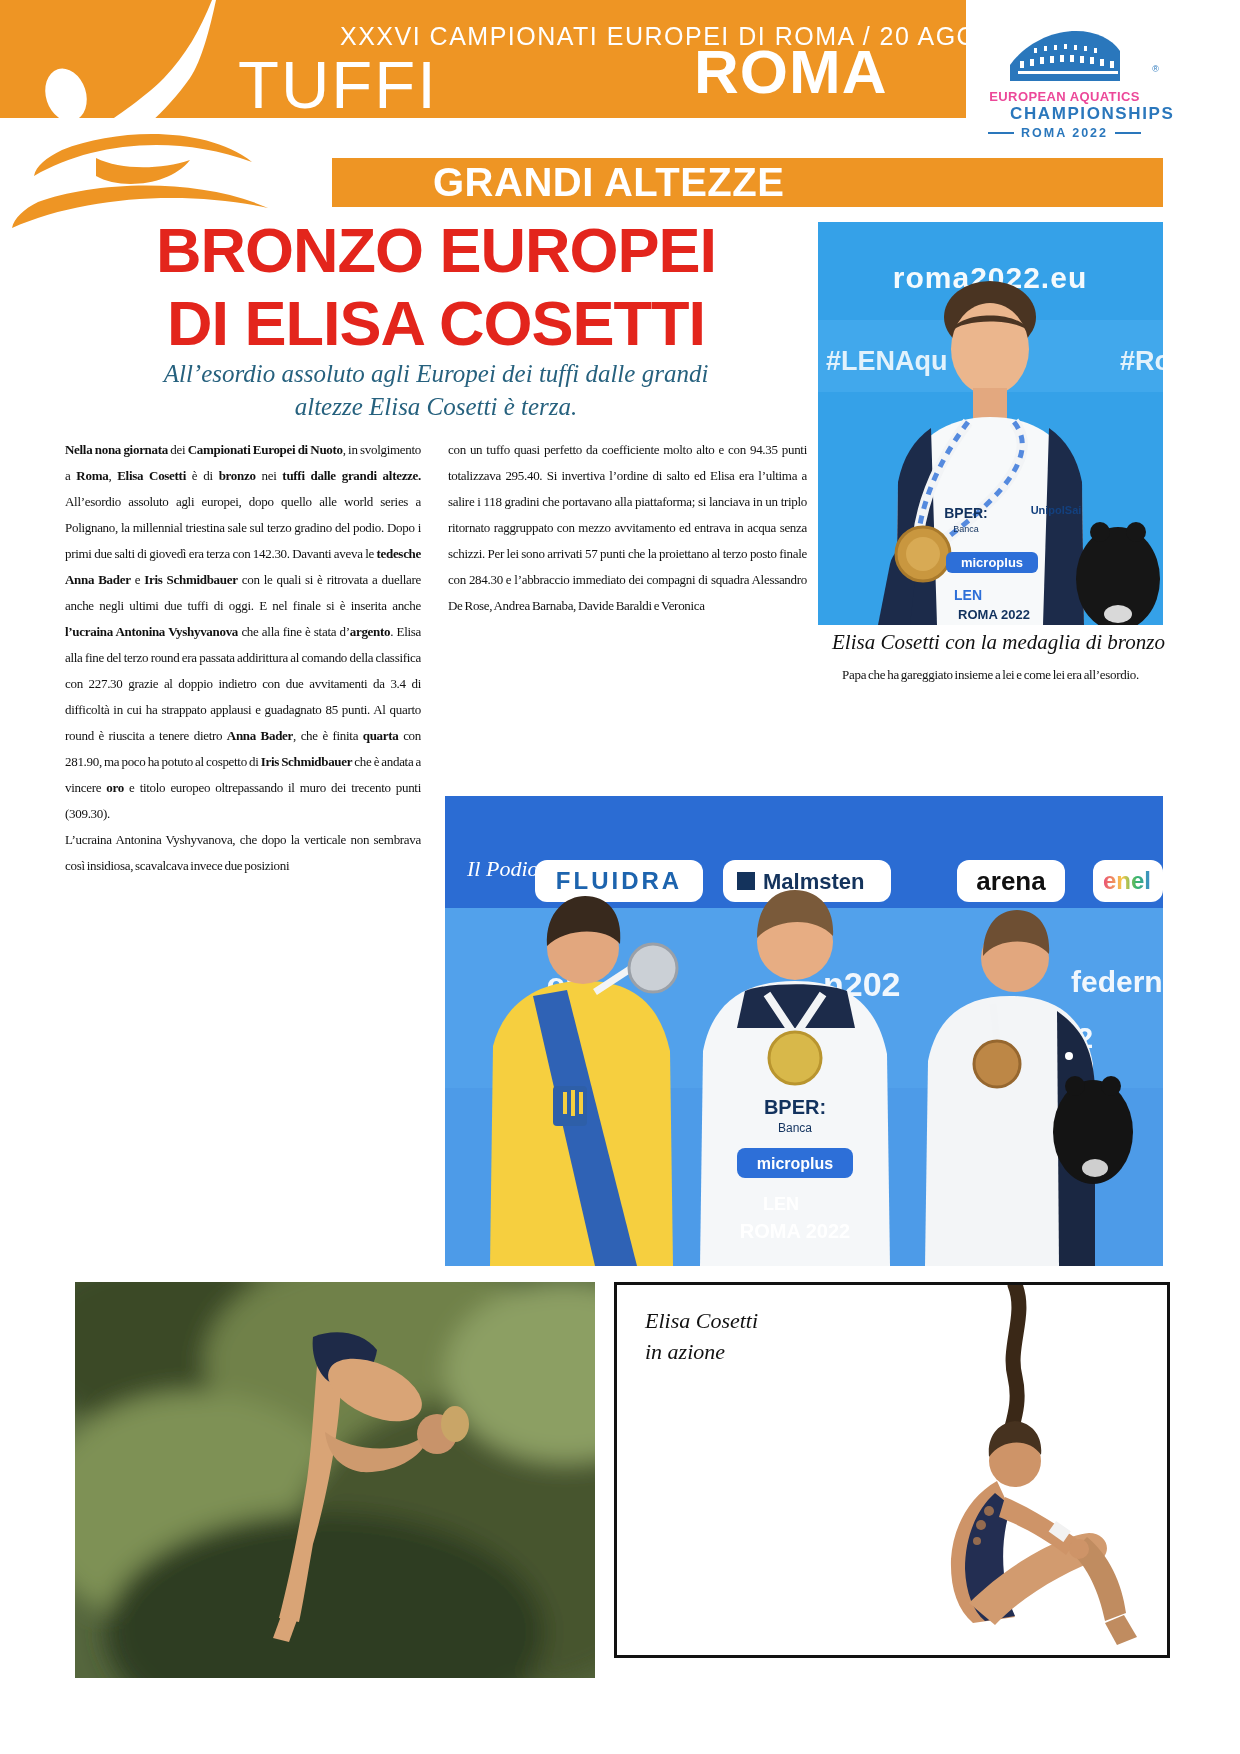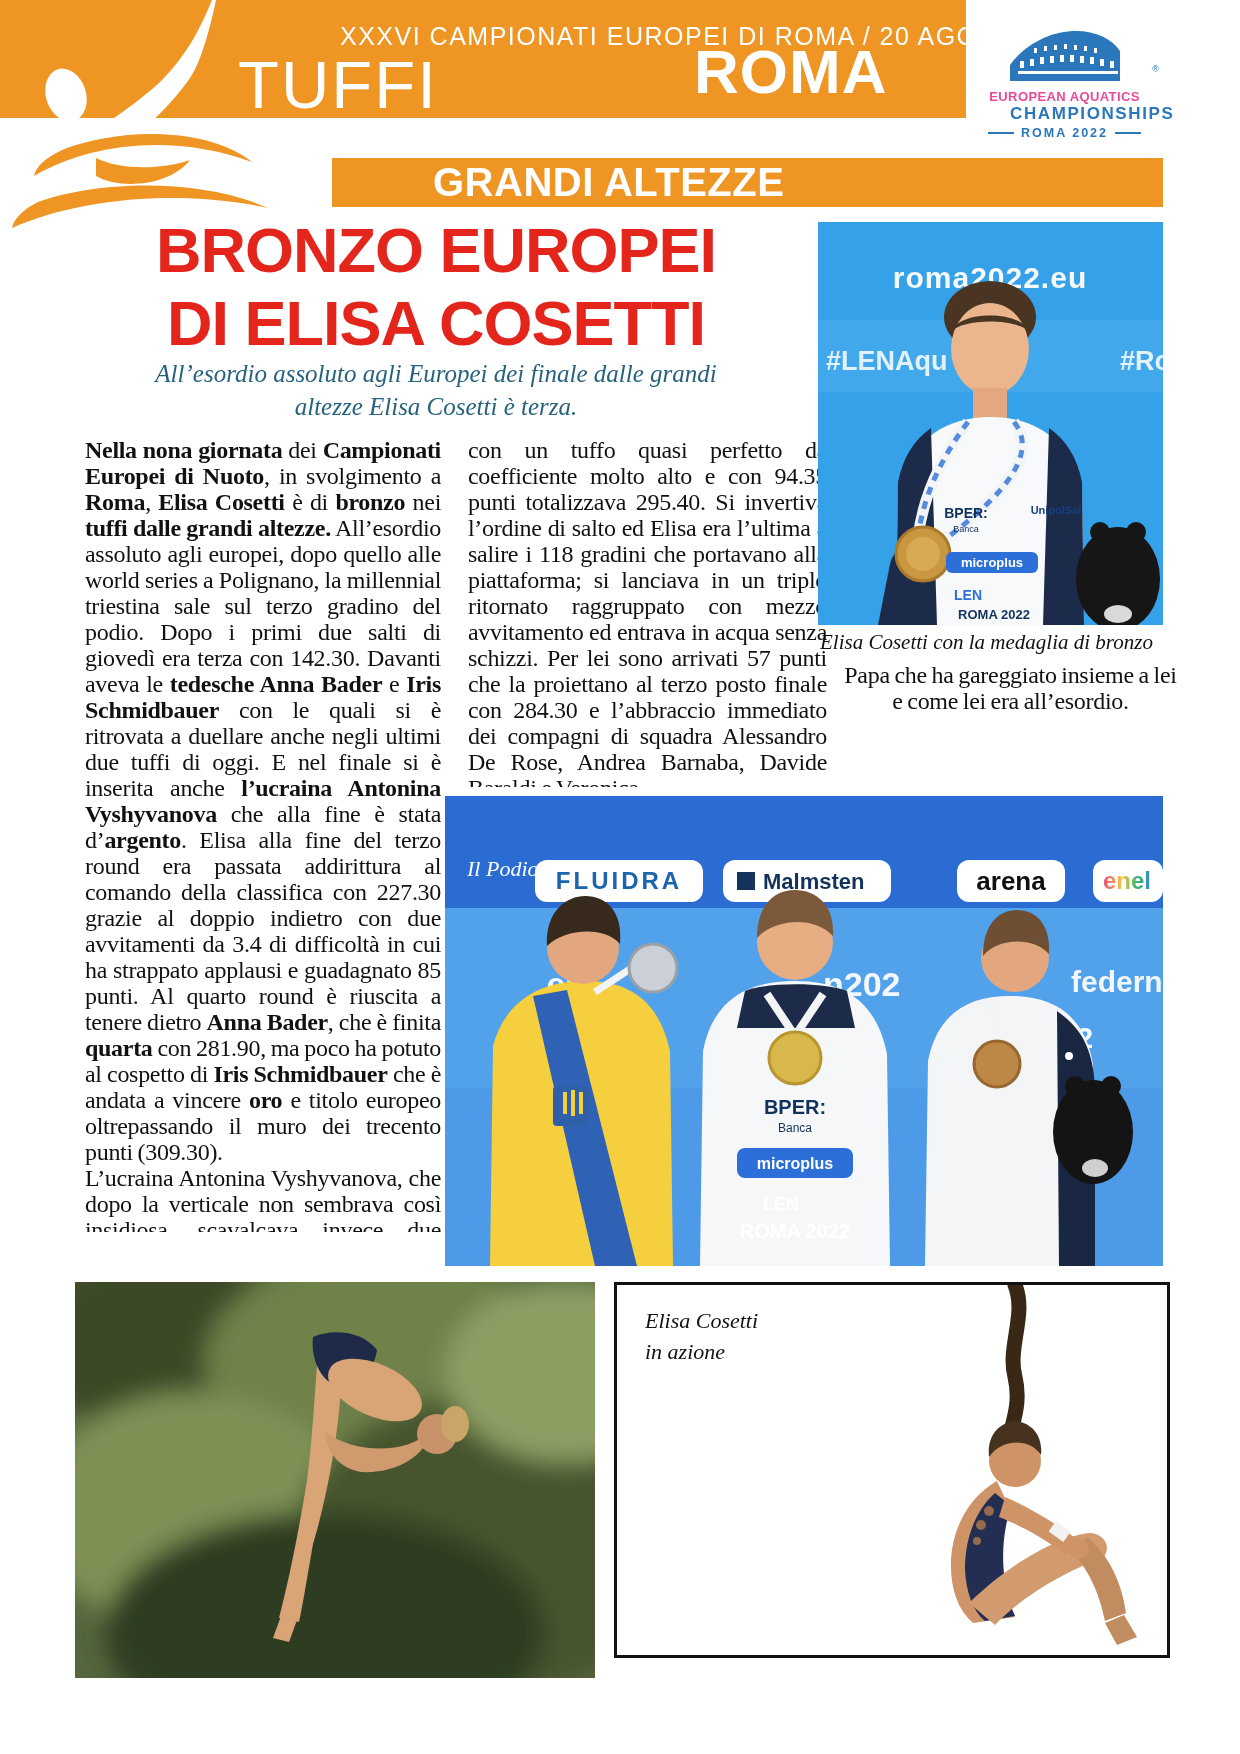--- a/index.html
+++ b/index.html
@@ -19,31 +19,31 @@
            display:flex;align-items:center;justify-content:center;gap:7px;}
   .logo-rule{display:inline-block;width:26px;height:0;border-top:2px solid #2A77BC;}
   .banner{left:332px;top:158px;width:831px;height:49px;background:#EE9524;}
   .banner-text{left:433px;top:160px;color:#fff;font-size:40px;font-weight:bold;letter-spacing:.5px;}
   
   .title{left:65px;top:214px;width:742px;text-align:center;color:#E3251C;
          font-size:63px;font-weight:bold;line-height:73px;letter-spacing:-1px;}
   .subtitle{left:65px;top:357px;width:742px;text-align:center;color:#26617E;
             font-family:"Liberation Serif",serif;font-style:italic;font-size:25px;line-height:33px;}
   
-  .col{font-family:"Liberation Serif",serif;font-size:24px;line-height:26px;color:#111;
-       text-align:justify;letter-spacing:-0.3px;word-spacing:-1px;margin-left:20px;}
+  .col{font-family:"Liberation Serif",serif;font-size:13px;line-height:26px;color:#111;
+       text-align:justify;letter-spacing:-0.3px;word-spacing:-1px;}
   .col p{margin:0;}
   .col1{left:65px;top:437px;width:356px;height:795px;overflow:hidden;}
   .col2{left:448px;top:437px;width:359px;height:350px;overflow:hidden;}
   .col3{left:818px;top:662px;width:345px;height:60px;overflow:hidden;text-align:center;}
   
   .photo{overflow:hidden;}
   .photo svg{display:block;}
   .photo-medal{left:818px;top:222px;width:345px;height:403px;}
-  .caption{font-family:"Liberation Serif",serif;font-style:italic;color:#111;font-size:21px;}
+  .caption{font-family:"Liberation Serif",serif;font-style:italic;color:#111;font-size:21px;margin-left:12px;}
   .caption-medal{left:820px;top:630px;}
   .photo-podium{left:445px;top:796px;width:718px;height:470px;}
   .photo-left{left:75px;top:1282px;width:520px;height:396px;}
   .photo-action{left:614px;top:1282px;width:550px;height:370px;background:#fff;border:3px solid #111;}
   .caption-action{position:absolute;left:28px;top:20px;font-family:"Liberation Serif",serif;
                   font-style:italic;font-size:22px;line-height:31px;color:#111;}
   
   .footer{left:65px;top:1694px;display:flex;align-items:center;}
   .page-num{font-size:24px;font-weight:bold;color:#1a1a1a;}
   .footer-dot{width:8px;height:8px;border-radius:50%;background:#D4006A;margin:0 10px 0 12px;}
@@ -104,21 +104,21 @@
   </div>
 
   <div class="abs banner"></div>
   <div class="abs banner-text">GRANDI ALTEZZE</div>
 
   <div class="abs title">
     <div>BRONZO EUROPEI</div>
     <div>DI ELISA COSETTI</div>
   </div>
   <div class="abs subtitle">
-    <div>All’esordio assoluto agli Europei dei finale dalle grandi</div>
+    <div>All’esordio assoluto agli Europei dei tuffi dalle grandi</div>
     <div>altezze Elisa Cosetti è terza.</div>
   </div>
 
   <div class="abs col col1">
     <p><b>Nella nona giornata</b><span> dei </span><b>Campionati Europei di Nuoto</b><span>, in svolgimento a </span><b>Roma</b><span>, </span><b>Elisa Cosetti</b><span> è di </span><b>bronzo</b><span> nei </span><b>tuffi dalle grandi altezze.</b><span> All’esordio assoluto agli europei, dopo quello alle world series a Polignano, la millennial triestina sale sul terzo gradino del podio. Dopo i primi due salti di giovedì era terza con 142.30. Davanti aveva le </span><b>tedesche Anna Bader</b><span> e </span><b>Iris Schmidbauer</b><span> con le quali si è ritrovata a duellare anche negli ultimi due tuffi di oggi. E nel finale si è inserita anche </span><b>l’ucraina Antonina Vyshyvanova</b><span> che alla fine è stata d’</span><b>argento</b><span>. Elisa alla fine del terzo round era passata addirittura al comando della classifica con 227.30 grazie al doppio indietro con due avvitamenti da 3.4 di difficoltà in cui ha strappato applausi e guadagnato 85 punti. Al quarto round è riuscita a tenere dietro </span><b>Anna Bader</b><span>, che è finita </span><b>quarta</b><span> con 281.90, ma poco ha potuto al cospetto di </span><b>Iris Schmidbauer</b><span> che è andata a vincere </span><b>oro</b><span> e titolo europeo oltrepassando il muro dei trecento punti (309.30).</span></p>
     <p>L’ucraina Antonina Vyshyvanova, che dopo la verticale non sembrava così insidiosa, scavalcava invece due posizioni</p>
   </div>
   <div class="abs col col2">
     <p>con un tuffo quasi perfetto da coefficiente molto alto e con 94.35 punti totalizzava 295.40. Si invertiva l’ordine di salto ed Elisa era l’ultima a salire i 118 gradini che portavano alla piattaforma; si lanciava in un triplo ritornato raggruppato con mezzo avvitamento ed entrava in acqua senza schizzi. Per lei sono arrivati 57 punti che la proiettano al terzo posto finale con 284.30 e l’abbraccio immediato dei compagni di squadra Alessandro De Rose, Andrea Barnaba, Davide Baraldi e Veronica</p>
   </div>

